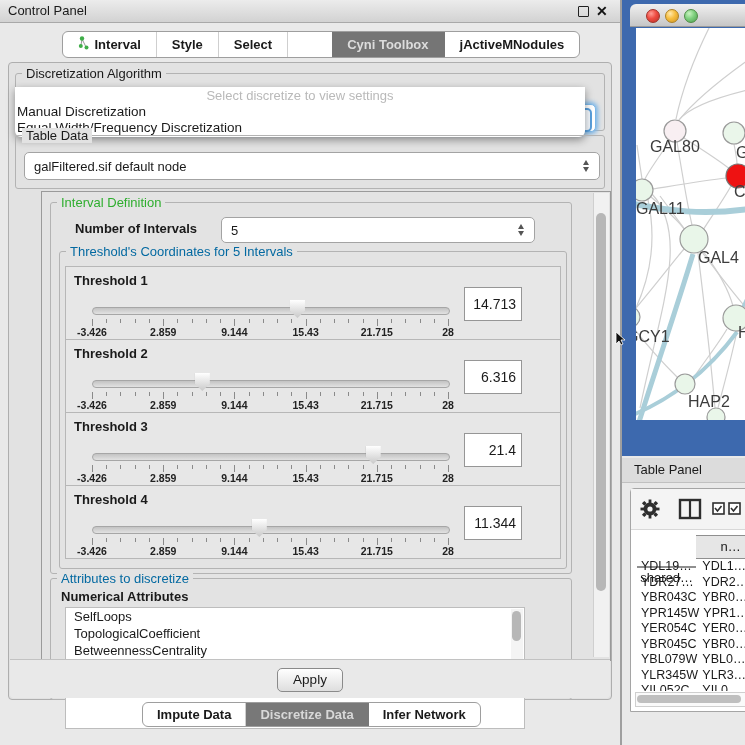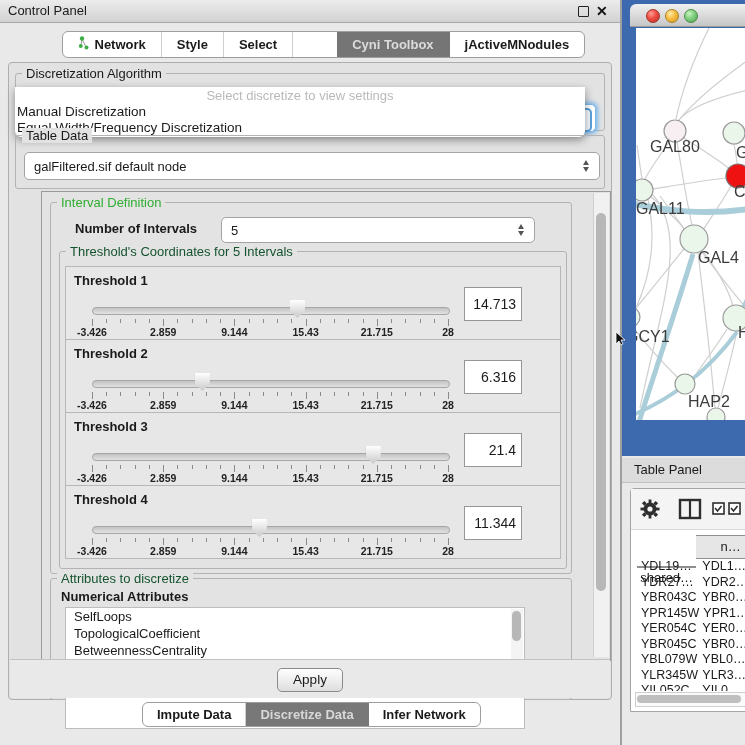--- a/index.html
+++ b/index.html
@@ -20,21 +20,21 @@
     border-right:1px solid #cfcfcf;white-space:nowrap;}
   .mtab:last-child{border-right:none;}
   .mtab.sel{background:#757575;color:#dcdcdc;border-right:1px solid #757575;margin-left:44px;}
 
   #outer-panel{left:8px;top:62px;width:602px;height:636px;background:#e2e2e2;
     border:1px solid #aeaeae;border-radius:4px;}
 
   .groupbox{position:absolute;border:1px solid #b3b3b3;border-radius:3px;}
   .grouplabel{position:absolute;top:-8px;left:6px;padding:0 4px;font-size:13px;background:#e2e2e2;}
   .lab-green{color:#2fae2f;background:#e3e3e3;}
-  .lab-blue{color:#14532d;background:#e3e3e3;}
+  .lab-blue{color:#0369a1;background:#e3e3e3;}
 
   #algo-group{left:6px;top:10px;width:588px;height:56px;}
   #algo-combo{left:12px;top:30px;width:566px;height:26px;background:#fff;border:1px solid #7db8e8;
     border-radius:5px;box-shadow:0 0 4px 2px #7ab6e9;}
   #algo-combo .btn{position:absolute;right:3px;top:3px;width:18px;height:20px;border:2px solid #5aa0dd;
     border-radius:5px;background:#f4f9fe;}
 
   #algo-popup{left:6px;top:24px;width:570px;height:50px;background:#fff;
     border-radius:0 0 6px 6px;box-shadow:0 3px 8px rgba(0,0,0,.4);}
   #algo-popup .ph{height:17px;text-align:center;color:#b9b9b9;font-size:13px;line-height:17px;}
@@ -141,21 +141,21 @@
 
   <div class="abs" id="main-tabs">
       <div class="mtab">
         <span><svg width="12" height="14" viewBox="0 0 12 14">
             <line x1="4" y1="3" x2="3" y2="9" stroke="#999" stroke-width="1"></line>
             <line x1="4" y1="3" x2="8" y2="11" stroke="#999" stroke-width="1"></line>
             <circle cx="4" cy="2.5" r="2.2" fill="#3fae49"></circle>
             <circle cx="2.8" cy="10" r="2" fill="#3fae49"></circle>
             <circle cx="8.5" cy="11.5" r="2" fill="#3fae49"></circle>
           </svg></span>
-        <span>Network</span>
+        <span>Interval</span>
       </div>
       <div class="mtab">
         <span>Style</span>
       </div>
       <div class="mtab">
         <span>Select</span>
       </div>
       <div class="mtab sel">
         <span>Cyni Toolbox</span>
       </div>

